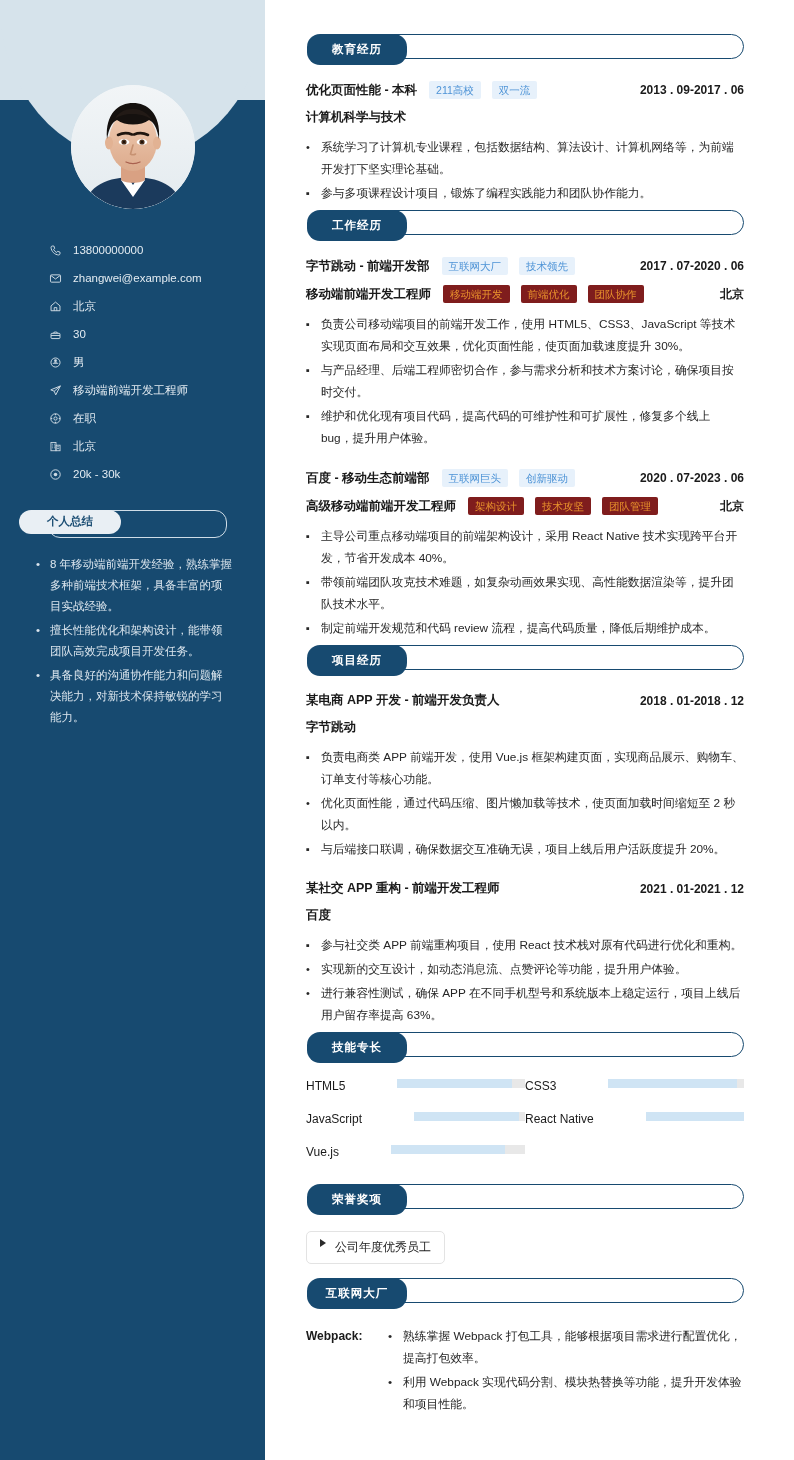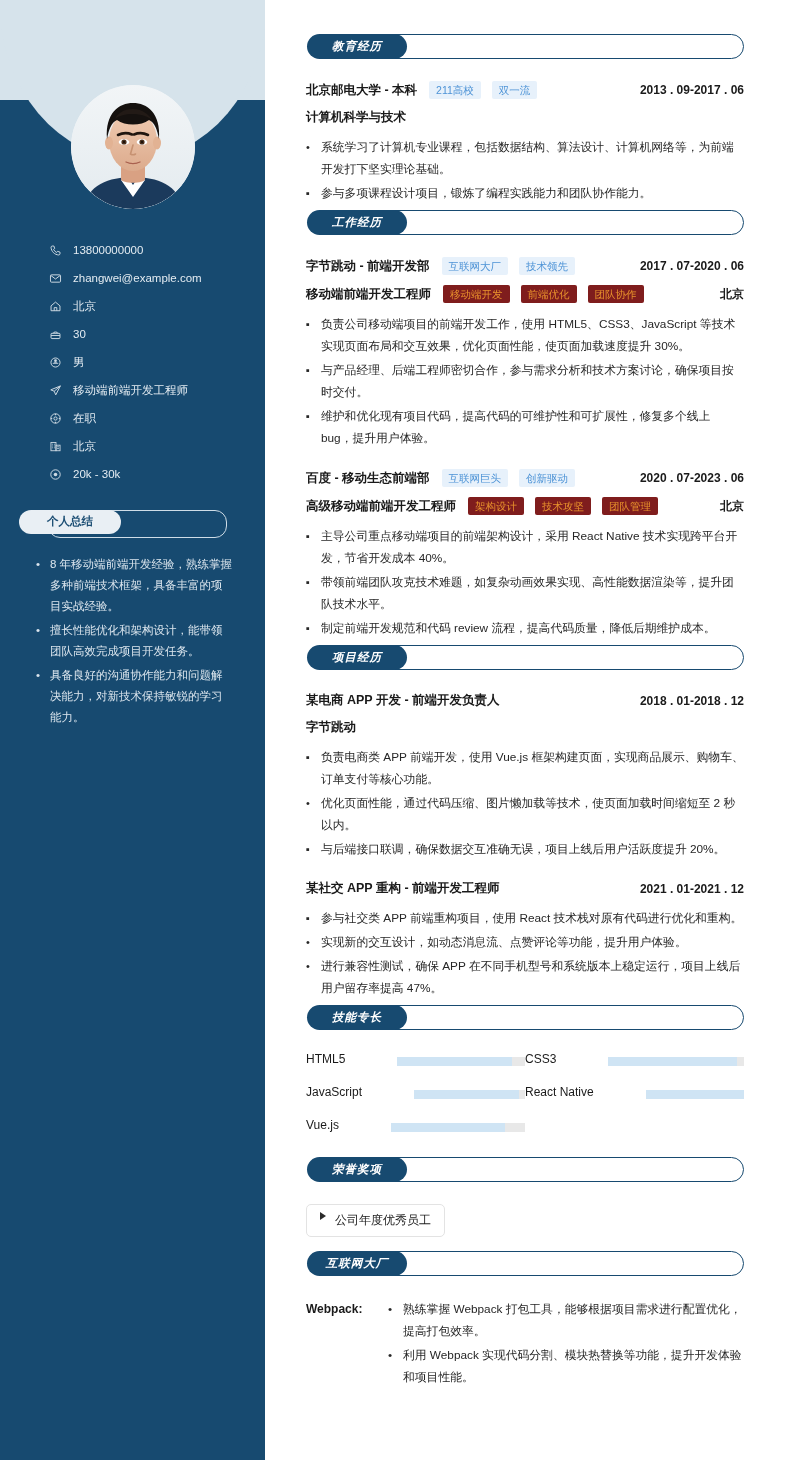--- a/index.html
+++ b/index.html
@@ -139,33 +139,32 @@
     height: 25px;
     border: 1.4px solid #174a70;
     border-radius: 13px;
     margin-left: 9px;
     margin-bottom: 22px;
   }
   .section-head-pill {
     position: absolute;
     left: -9px;
     top: -1.4px;
-    height: 25px;
+    height: 31px;
     min-width: 100px;
     border-radius: 13px;
     background: #174a70;
     color: #ffffff;
     font-size: 11.5px;
     font-weight: bold;
     letter-spacing: 1px;
     display: flex;
     align-items: center;
     justify-content: center;
     padding: 0 17px;
-    font-style: italic;
   }
 
   .entry { margin-bottom: 20px; }
   .entry:last-child { margin-bottom: 4px; }
 
   .entry-line {
     display: flex;
     align-items: center;
     margin-bottom: 10px;
     min-height: 17px;
@@ -215,21 +214,21 @@
   .bullet-text { flex: 1; }
 
   
   .skill-grid {
     display: flex;
     flex-wrap: wrap;
   }
   .skill-row {
     width: 50%;
     display: flex;
-    align-items: flex-end;
+    align-items: flex-start;
     margin-bottom: 19px;
     gap: 43px;
   }
   .skill-name {
     font-size: 12px;
     color: #1a1a1a;
     margin-right: 9px;
     white-space: nowrap;
   }
   .skill-track {
@@ -472,21 +471,21 @@
 
   <main class="main">
 
     <section class="section">
       <div class="section-head">
         <div class="section-head-pill">教育经历</div>
       </div>
 
       <div class="entry">
         <div class="entry-line">
-          <span class="entry-title">北京邮电大学 - 本科</span>
+          <span class="entry-title">优化页面性能 - 本科</span>
           <span class="tags">
             <span class="tag blue">211高校</span>
             <span class="tag blue">双一流</span>
           </span>
           <span class="entry-right">2013 . 09-2017 . 06</span>
         </div>
         <div class="entry-line">
           <span class="entry-sub">计算机科学与技术</span>
         </div>
         <div class="bullets">
@@ -603,32 +602,35 @@
             <span class="bullet-text">与后端接口联调，确保数据交互准确无误，项目上线后用户活跃度提升 20%。</span>
           </div>
         </div>
       </div>
 
       <div class="entry">
         <div class="entry-line">
           <span class="entry-title">某社交 APP 重构 - 前端开发工程师</span>
           <span class="entry-right">2021 . 01-2021 . 12</span>
         </div>
+        <div class="entry-line">
+          <span class="entry-sub">百度</span>
+        </div>
         <div class="bullets">
           <div class="bullet">
             <span class="bullet-mark">▪</span>
             <span class="bullet-text">参与社交类 APP 前端重构项目，使用 React 技术栈对原有代码进行优化和重构。</span>
           </div>
           <div class="bullet">
             <span class="bullet-mark">•</span>
             <span class="bullet-text">实现新的交互设计，如动态消息流、点赞评论等功能，提升用户体验。</span>
           </div>
           <div class="bullet">
             <span class="bullet-mark">•</span>
-            <span class="bullet-text">进行兼容性测试，确保 APP 在不同手机型号和系统版本上稳定运行，项目上线后用户留存率提高 47%。</span>
+            <span class="bullet-text">进行兼容性测试，确保 APP 在不同手机型号和系统版本上稳定运行，项目上线后用户留存率提高 63%。</span>
           </div>
         </div>
       </div>
     </section>
 
     <section class="section">
       <div class="section-head">
         <div class="section-head-pill">技能专长</div>
       </div>
       <div class="skill-grid">

